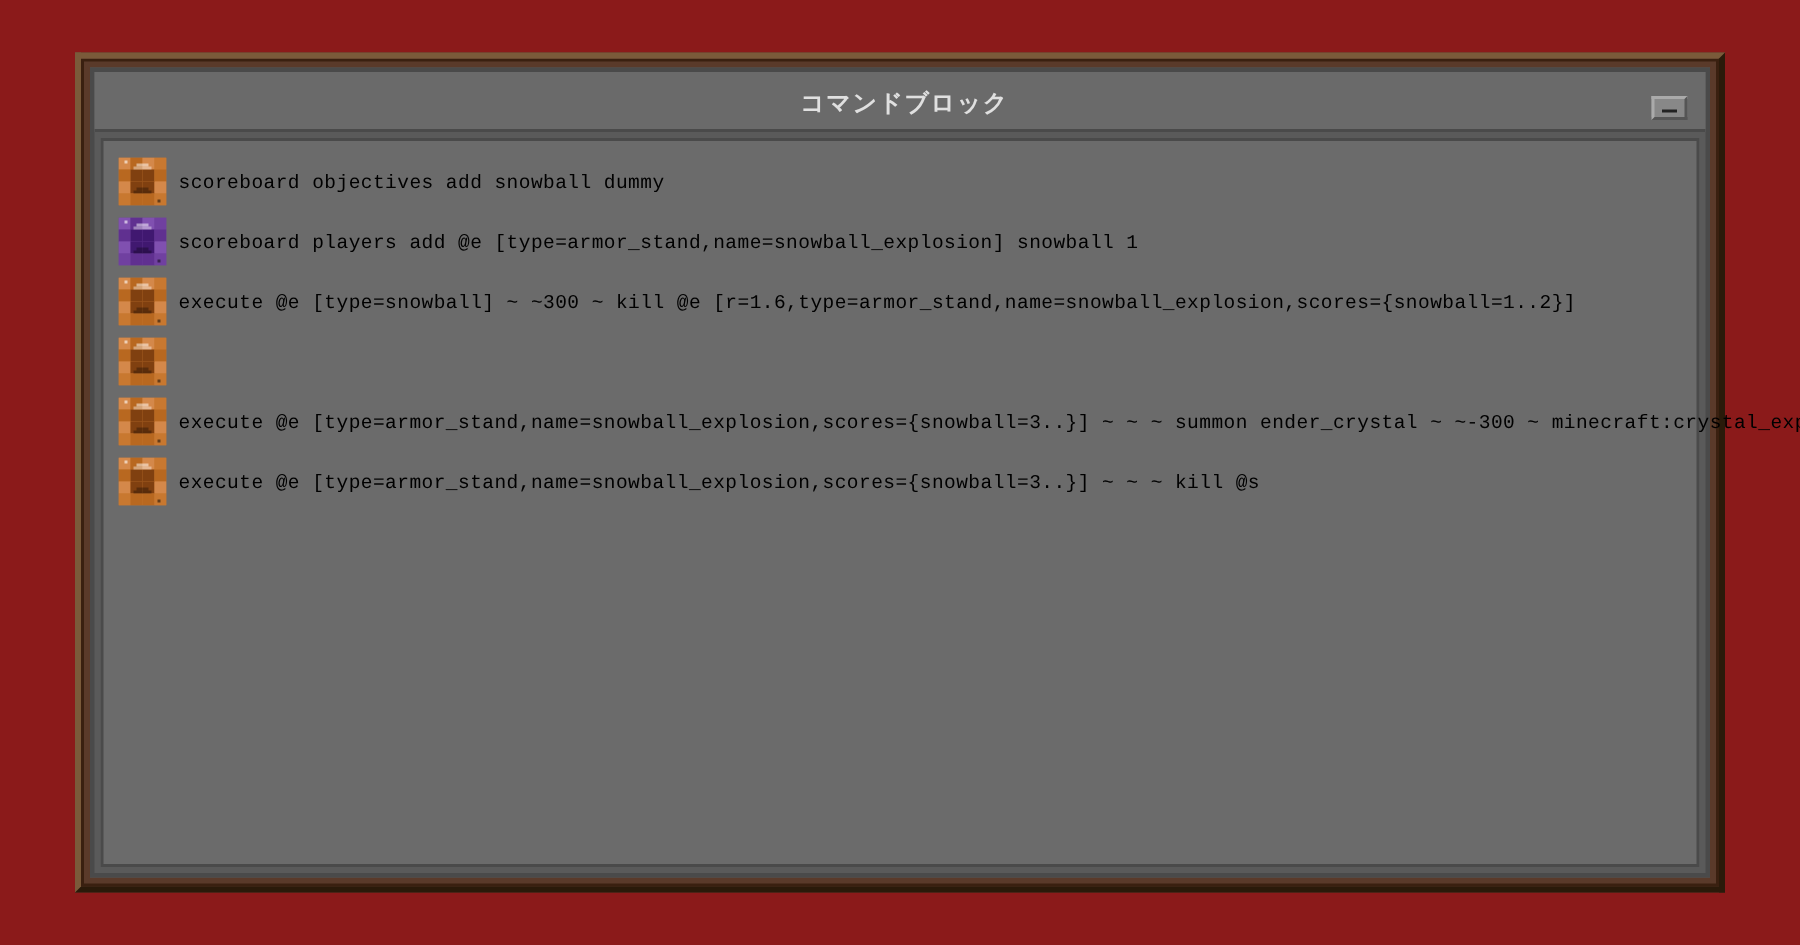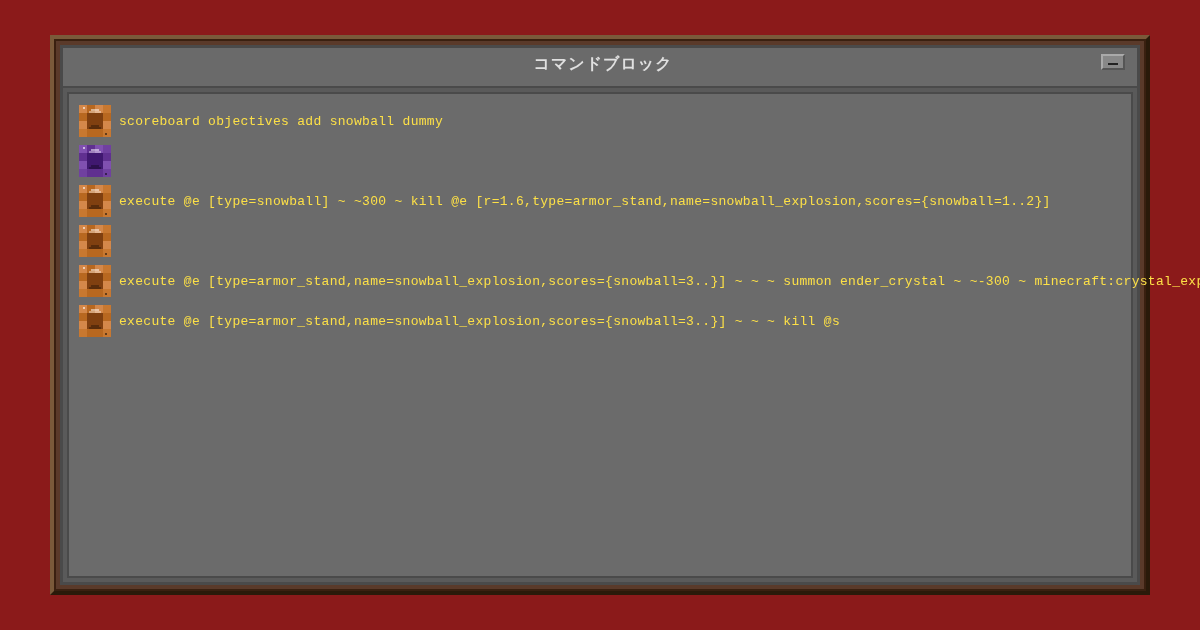--- a/index.html
+++ b/index.html
@@ -33,21 +33,21 @@
       height: 100%;
       background: #5a5a5a;
       display: flex;
       flex-direction: column;
       border: 3px solid #4a4a4a;
     }
 
     
     .title-bar {
       display: flex;
-      align-items: flex-start;
+      align-items: flex-end;
       justify-content: space-between;
       background: #6a6a6a;
       padding: 6px 12px;
       border-bottom: 2px solid #4a4a4a;
       min-height: 40px;
     }
 
     .title-bar-spacer {
       width: 30px;
     }
@@ -104,21 +104,21 @@
     }
 
     
     .icon-svg {
       width: 32px;
       height: 32px;
       flex-shrink: 0;
     }
 
     .command-text {
-      color: #fde047;
+      color: #000000;
       font-size: 13px;
       font-family: 'Courier New', Courier, monospace;
       white-space: nowrap;
       letter-spacing: 0.3px;
     }
 
     .empty-area {
       flex: 1;
     }
   </style>
@@ -184,20 +184,21 @@
       <rect x="8" y="24" width="8" height="8" fill="#603090"></rect>
       <rect x="16" y="24" width="8" height="8" fill="#603090"></rect>
       <rect x="24" y="24" width="8" height="8" fill="#7040a0"></rect>
       <rect x="12" y="4" width="8" height="2" fill="#ffffff" opacity="0.5"></rect>
       <rect x="10" y="6" width="12" height="2" fill="#ffffff" opacity="0.4"></rect>
       <rect x="12" y="20" width="8" height="2" fill="#000000" opacity="0.3"></rect>
       <rect x="10" y="22" width="12" height="2" fill="#000000" opacity="0.3"></rect>
       <rect x="4" y="2" width="2" height="2" fill="#ffffff" opacity="0.6"></rect>
       <rect x="26" y="28" width="2" height="2" fill="#000000" opacity="0.5"></rect>
     </svg>
+          <span class="command-text">scoreboard players add @e  [type=armor_stand,name=snowball_explosion]  snowball 1</span>
         </div>
         <div class="command-row">
           <svg width="32" height="32" viewBox="0 0 32 32" class="icon-svg">
       <rect width="32" height="32" fill="#c87830"></rect>
       <rect x="0" y="0" width="8" height="8" fill="#d4884a"></rect>
       <rect x="8" y="0" width="8" height="8" fill="#b86820"></rect>
       <rect x="16" y="0" width="8" height="8" fill="#d4884a"></rect>
       <rect x="24" y="0" width="8" height="8" fill="#c87830"></rect>
       <rect x="0" y="8" width="8" height="8" fill="#b86820"></rect>
       <rect x="8" y="8" width="8" height="8" fill="#804010"></rect>

